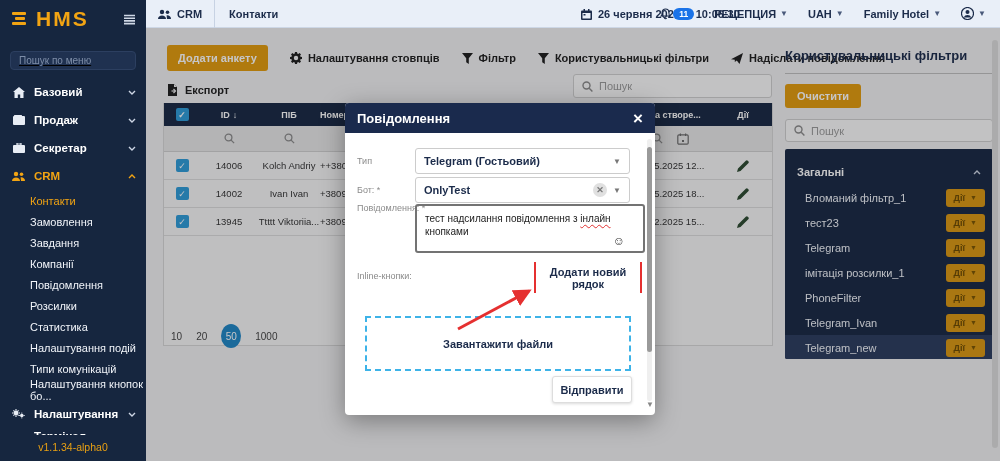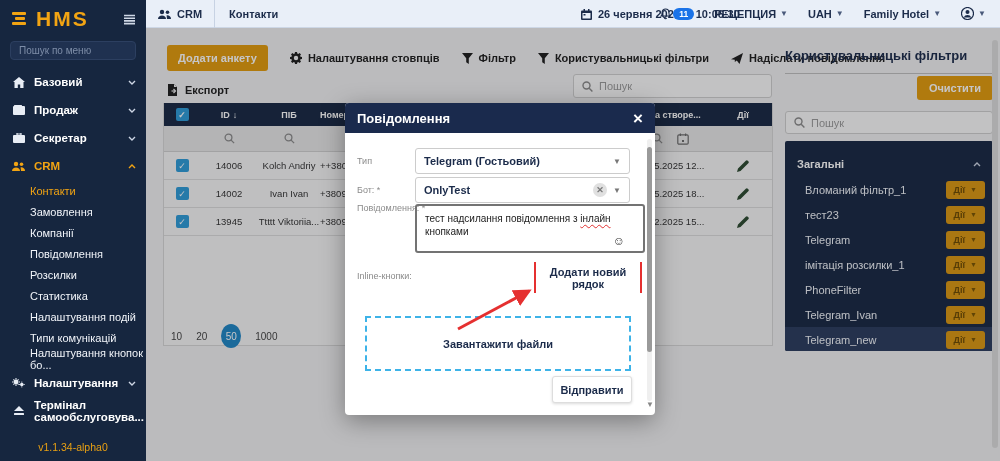--- a/index.html
+++ b/index.html
@@ -11,21 +11,21 @@
   
   .sidebar { position:absolute; left:0; top:0; width:146px; height:461px; background:#16263F; z-index:200; display:flex; flex-direction:column; }
   .logo-row { display:flex; align-items:center; padding:7px 10px 4px 12px; }
   .logo-bars { width:16px; height:16px; position:relative; margin-right:8px; }
   .logo-bars span { position:absolute; left:0; height:3px; background:#F2A413; border-radius:1px; }
   .logo-bars span:nth-child(1){ top:1px; width:14px; }
   .logo-bars span:nth-child(2){ top:6px; width:10px; left:3px; }
   .logo-bars span:nth-child(3){ top:11px; width:14px; }
   .logo-text { color:#F2A413; font-weight:bold; font-size:21px; letter-spacing:2px; }
   .menu-toggle { margin-left:auto; color:#cfd8e6; cursor:pointer; }
-  .side-search { margin:6px 10px 8px 10px; background:#1F3150; border:1px solid #2c3f60; border-radius:4px; height:19px; display:flex; align-items:center; padding:0 8px; }
+  .side-search { margin:16px 10px 8px 10px; background:#1F3150; border:1px solid #2c3f60; border-radius:4px; height:19px; display:flex; align-items:center; padding:0 8px;text-decoration:underline; }
   .side-search input { background:transparent; border:none; outline:none; color:#aeb9cc; font-size:10px; width:100%; font-family:inherit; }
   .side-search input::placeholder { color:#7e8ea8; }
   .snav { flex:1; overflow:hidden; }
   .sitem { display:flex; align-items:center; height:28px; padding:0 10px 0 11px; color:#fff; font-size:11.5px; font-weight:600; cursor:pointer; }
   .sitem .ico { width:15px; margin-right:8px; color:#e8edf5; }
   .sitem .chev { margin-left:auto; color:#cdd6e4; }
   .sitem.crm, .sitem.crm .ico, .sitem.crm .chev { color:#F2A413; }
   .ssub { }
   .ssubitem { display:flex; align-items:center; height:21px; padding-left:30px; color:#f2f5fa; font-size:11px; cursor:pointer; }
   .ssubitem.active { color:#F2A413; }
@@ -69,21 +69,21 @@
   .pagination { position:absolute; left:17px; right:17px; top:297px; height:22px; display:flex; align-items:center; font-size:10px; color:#444; }
   .psizes { display:flex; align-items:center; gap:14px; margin-left:8px; }
   .psize { cursor:pointer; }
   .pcircle { width:20px; height:24px; border-radius:50%; background:#1F86C6; color:#fff; display:flex; align-items:center; justify-content:center; cursor:pointer; }
   .pright { margin-left:auto; display:flex; align-items:center; gap:10px; color:#555; }
   .pnav { color:#888; font-size:12px; cursor:pointer; }
 
   
   .fpanel { position:absolute; left:639px; top:20px; width:208px; }
   .fpanel-title { font-size:13px; font-weight:bold; color:#1b2b4a; padding-bottom:10px; border-bottom:1px solid #bfbfbf; }
-  .fpanel-clear-row { display:flex; justify-content:flex-end; margin-top:2px; }
+  .fpanel-clear-row { display:flex; margin-top:10px; }
   .btn-clear { background:#E39B0D; color:#fff; border:none; border-radius:3px; font-size:11px; font-weight:bold; padding:6px 12px; cursor:pointer; font-family:inherit; }
   .fsearch { margin-top:11px; height:23px; background:#fafafa; border:1px solid #cfcfcf; border-radius:3px; display:flex; align-items:center; padding:0 8px; gap:6px; }
   .fsearch input { border:none; outline:none; background:transparent; font-size:11px; color:#555; width:100%; font-family:inherit; }
   .fsearch input::placeholder { color:#9a9a9a; }
   .flist { margin-top:7px; background:#182844; border-radius:2px; height:210px; overflow:hidden; color:#fff; }
   .fgroup { display:flex; align-items:center; justify-content:space-between; padding:17px 12px 7px 12px; font-size:11px; font-weight:600; cursor:pointer; }
   .fgroup .chev { color:#cdd6e4; }
   .fitem { display:flex; align-items:center; justify-content:space-between; padding:2px 8px 2px 20px; height:25px; cursor:pointer; }
   .fitem.active { background:#2B3C5E; }
   .fitem-label { font-size:11px; color:#f2f5fa; }
@@ -189,20 +189,21 @@
       <span>CRM</span>
       <span class="chev">
           <svg width="8" height="5" viewBox="0 0 8 5" fill="none" stroke="currentColor" stroke-width="1.4">
             <path d="M1 4l3-3 3 3"></path>
           </svg>
         </span>
     </div>
     <div class="ssub">
       <div class="ssubitem active">Контакти</div>
       <div class="ssubitem">Замовлення</div>
+      <div class="ssubitem">Завдання</div>
       <div class="ssubitem">Компанії</div>
       <div class="ssubitem">Повідомлення</div>
       <div class="ssubitem">Розсилки</div>
       <div class="ssubitem">Статистика</div>
       <div class="ssubitem">Налаштування подій</div>
       <div class="ssubitem">Типи комунікацій</div>
       <div class="ssubitem">Налаштування кнопок бо...</div>
     </div>
     <div class="sitem">
       <span class="ico">

